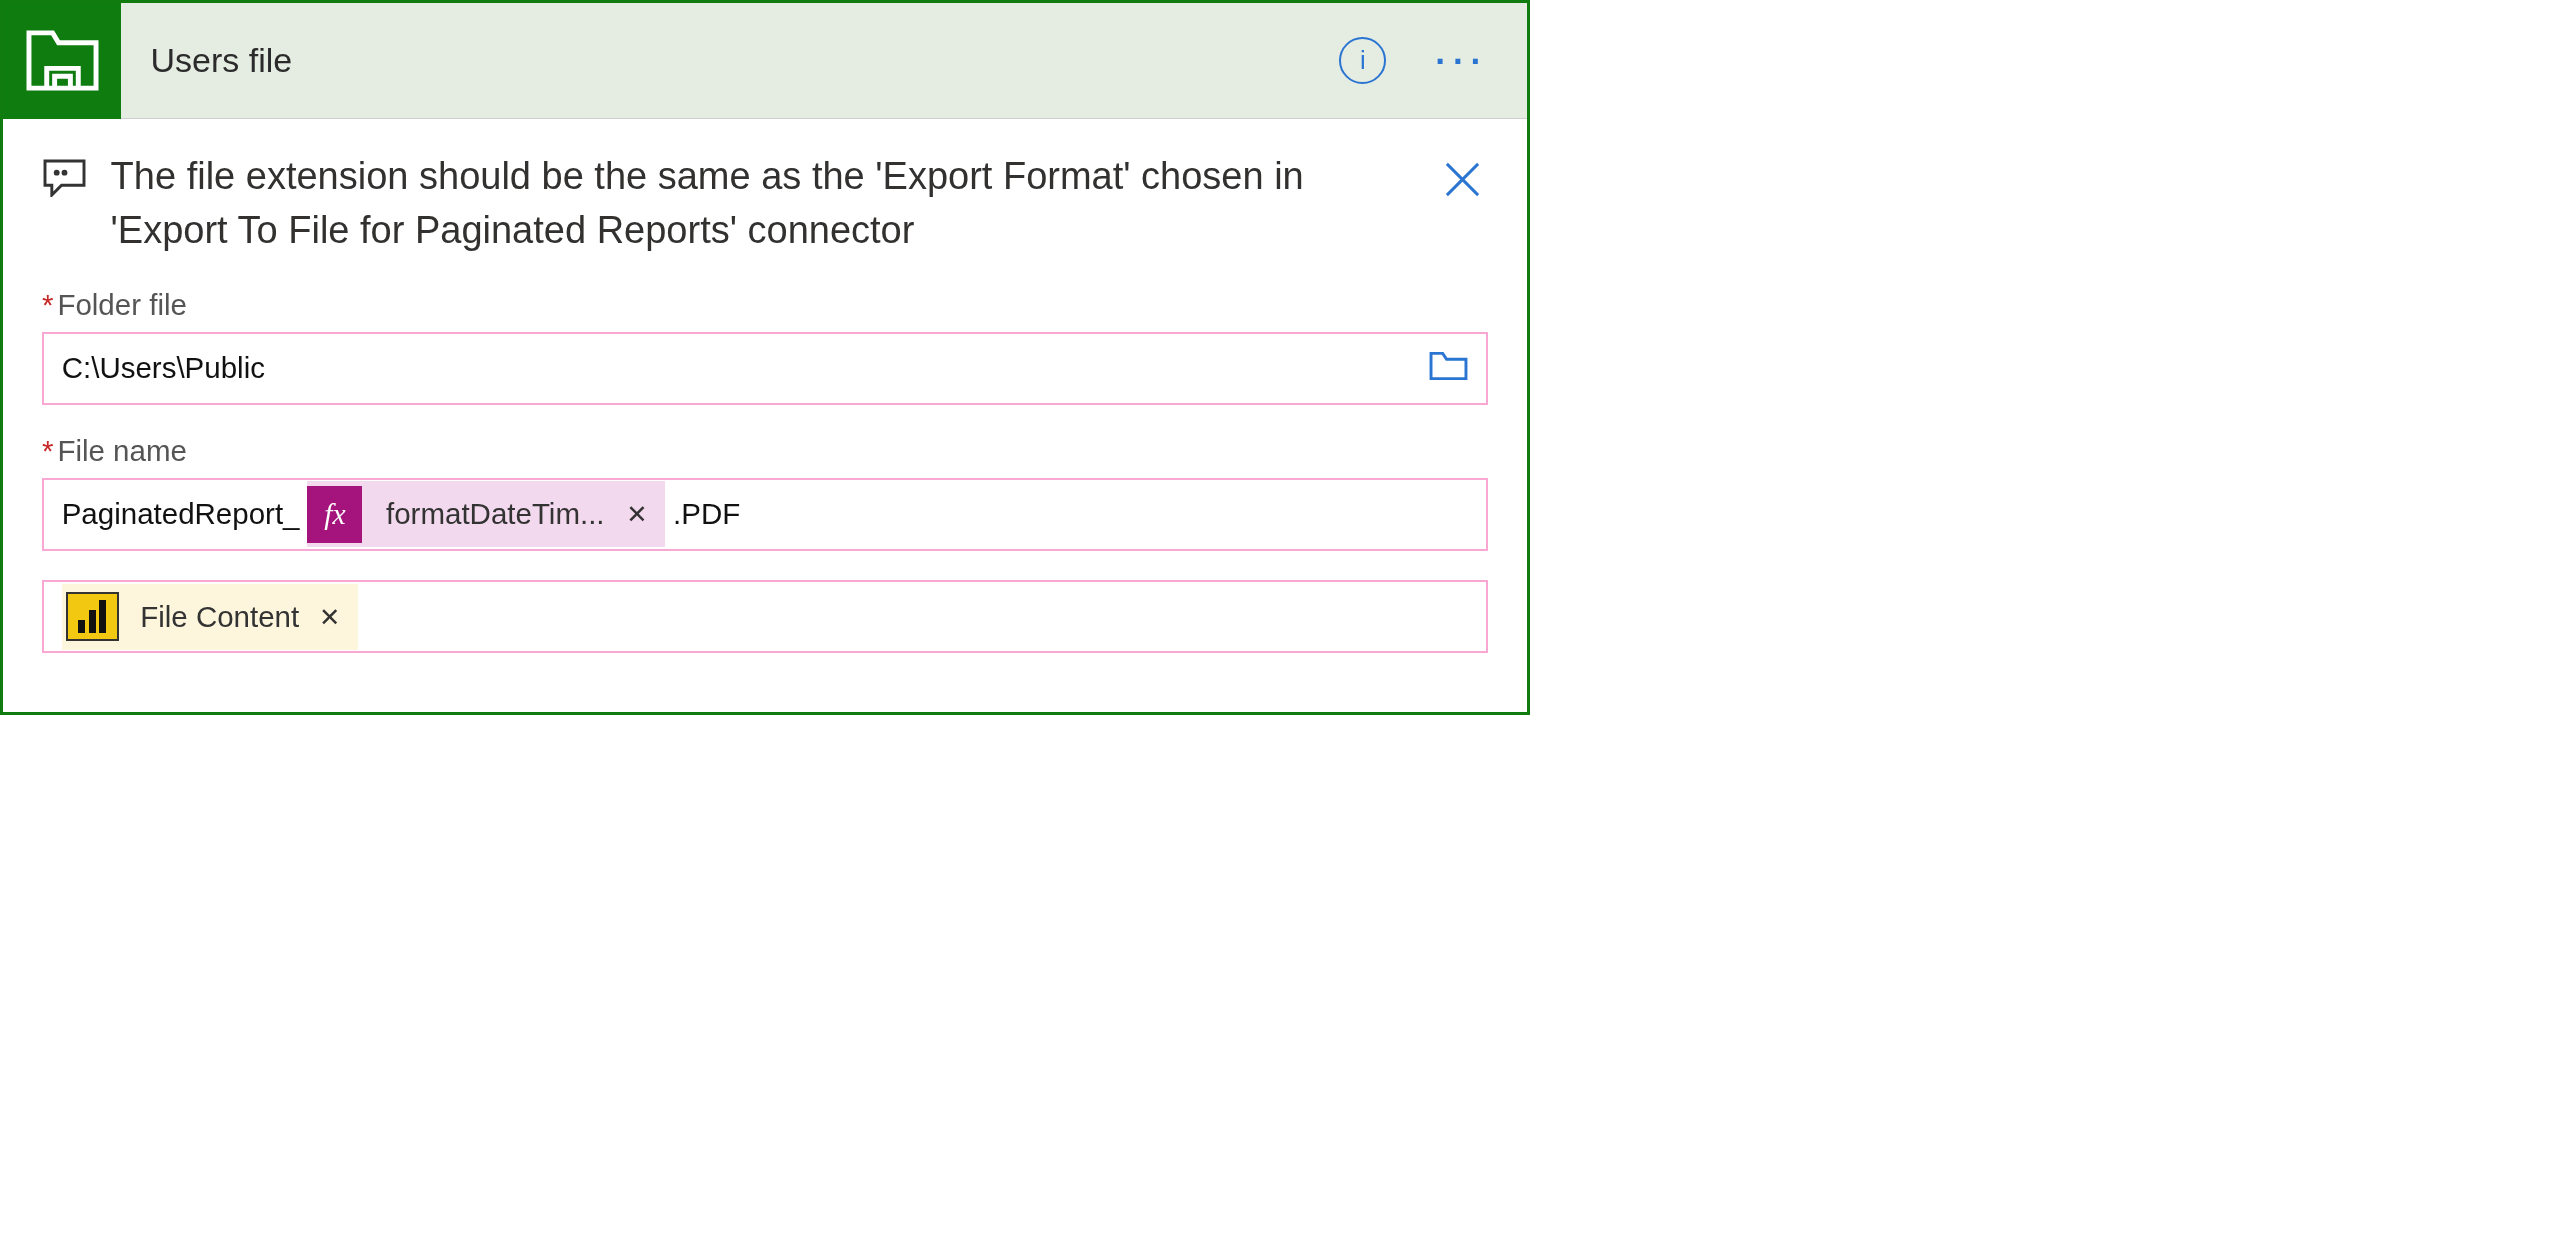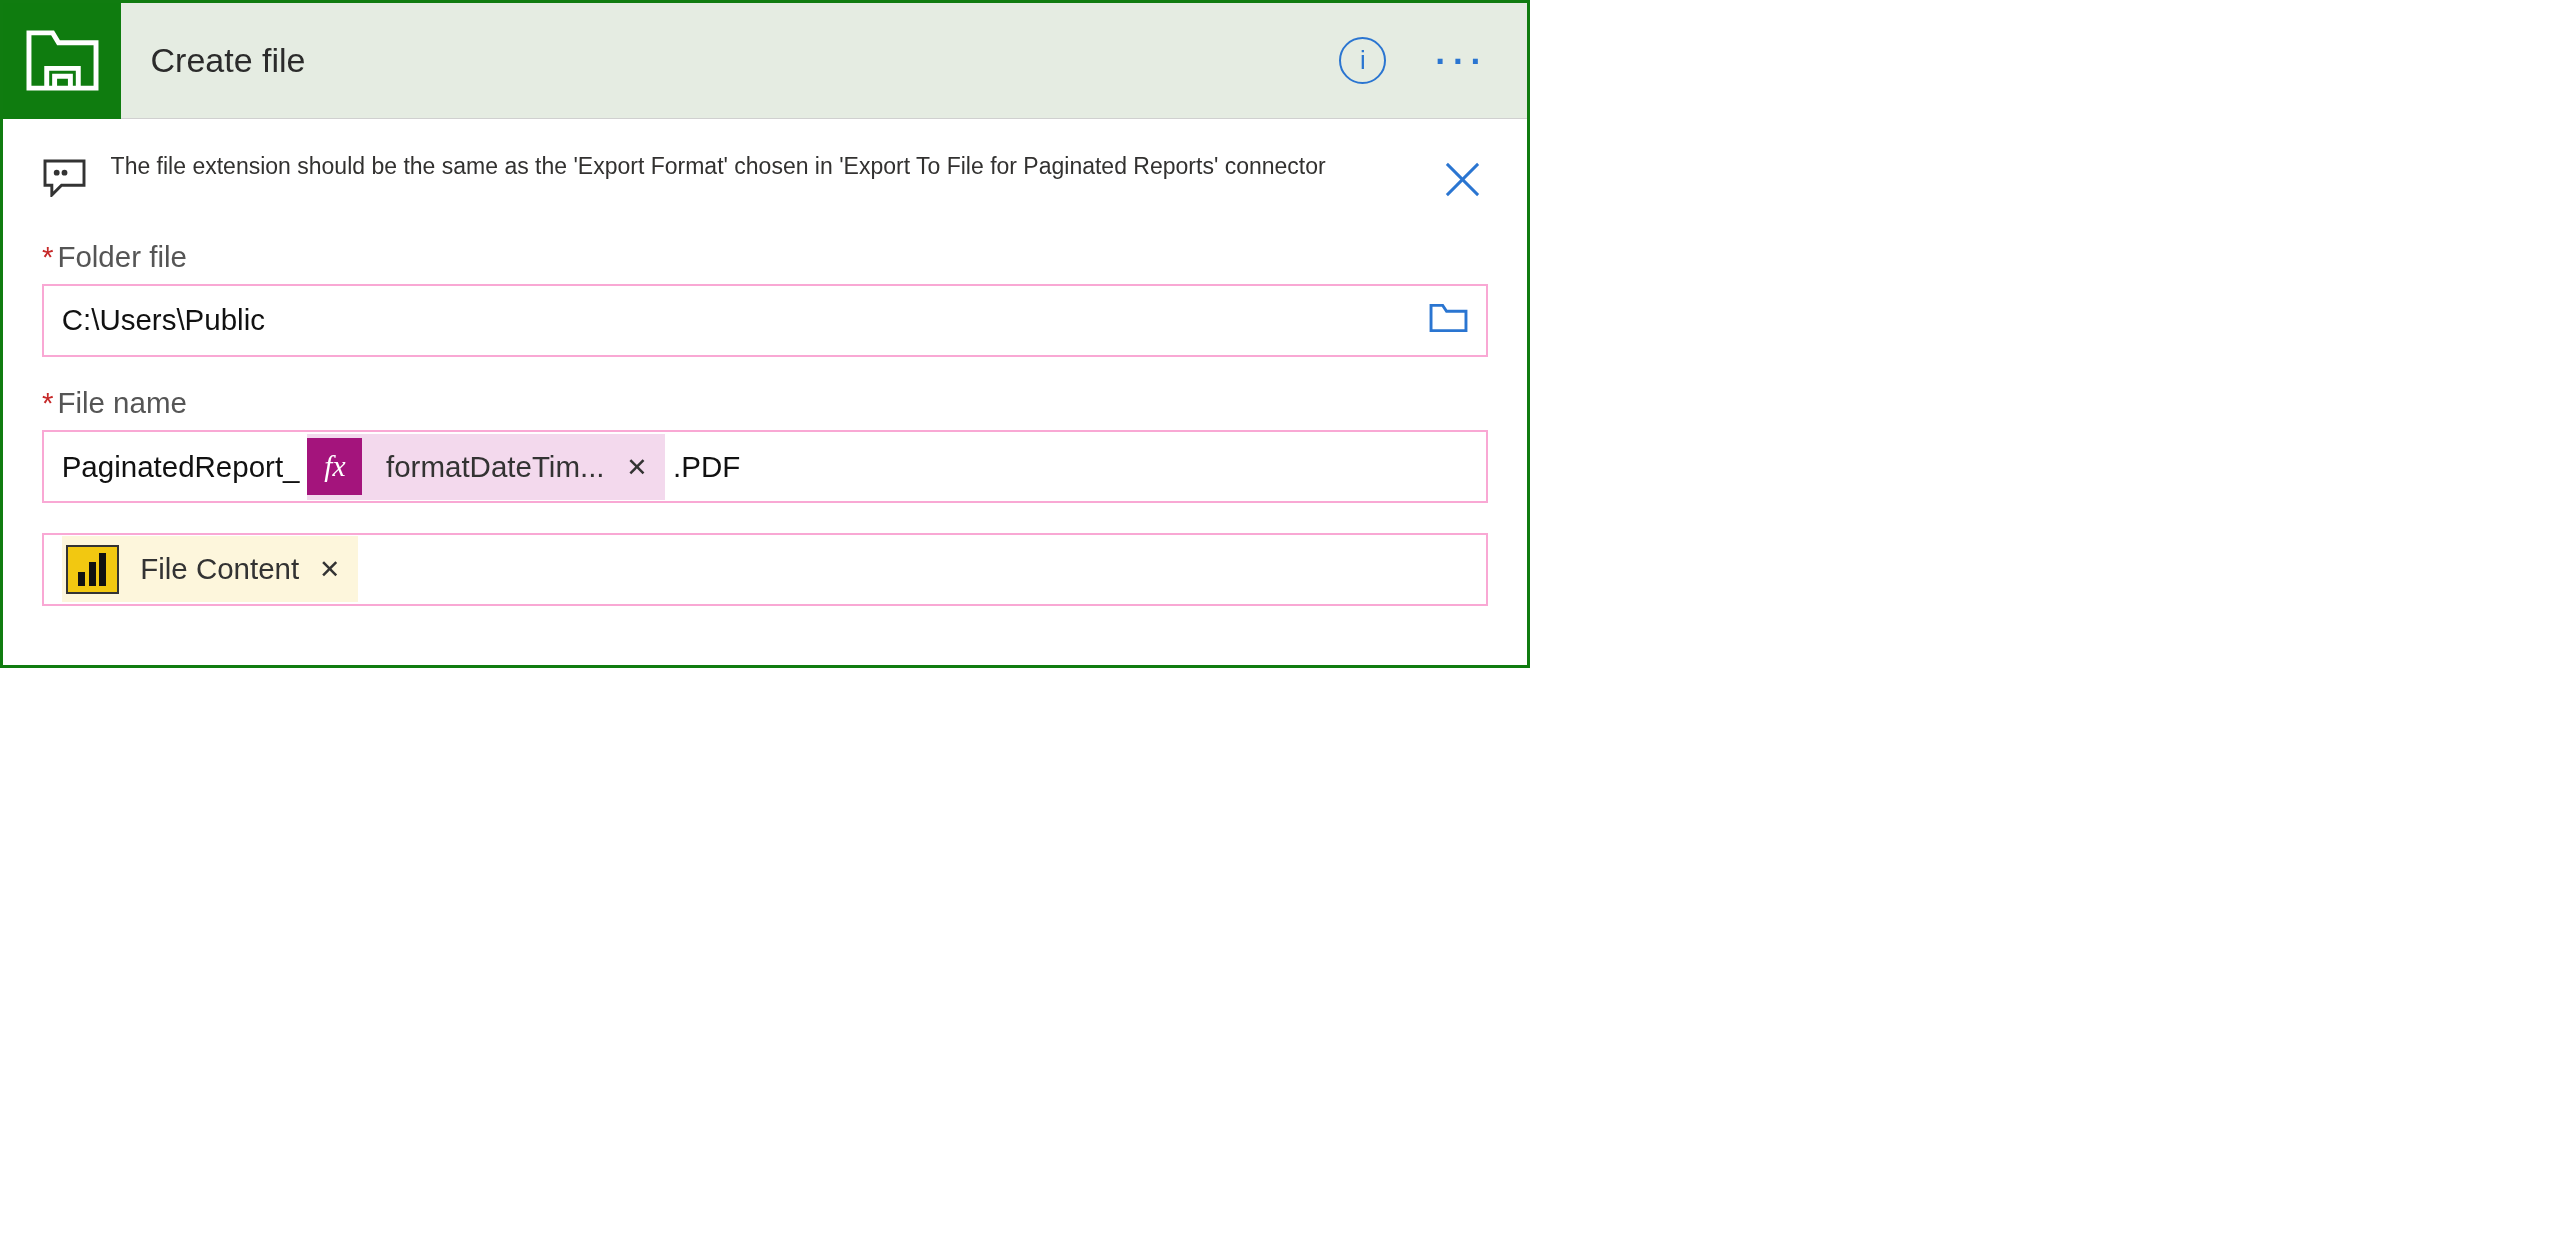--- a/index.html
+++ b/index.html
@@ -80,21 +80,21 @@
       display: flex;
       align-items: flex-start;
       padding: 19.6px 39px 31px 39px;
       gap: 23.6px;
     }
     .comment-icon {
       flex-shrink: 0;
       margin-top: 7.9px;
     }
     .note-text {
-      font-size: 23px;
+      font-size: 38px;
       color: #323130;
       line-height: 1.4;
       flex: 1;
     }
     .close-x {
       color: #2a75d1;
       cursor: pointer;
       flex-shrink: 0;
       margin-top: 3.9px;
       padding: 5.9px;
@@ -209,21 +209,21 @@
 <div class="card">
 
   <div class="card-header">
     <div class="icon-square">
       <svg viewBox="0 0 76 72" fill="none" stroke="#fff" stroke-width="5">
         <path d="M4 18 L4 64 L72 64 L72 18 L34 18 L28 8 L4 8 Z"></path>
         <path d="M22 64 L22 44 L54 44 L54 64"></path>
         <path d="M30 64 L30 52 L46 52 L46 64"></path>
       </svg>
     </div>
-    <div class="card-title">Create file</div>
+    <div class="card-title">Users file</div>
     <div class="header-actions">
       <div class="info-circle">
         <span>i</span>
       </div>
       <div class="more-dots">···</div>
     </div>
   </div>
 
   <div class="card-body">
 

